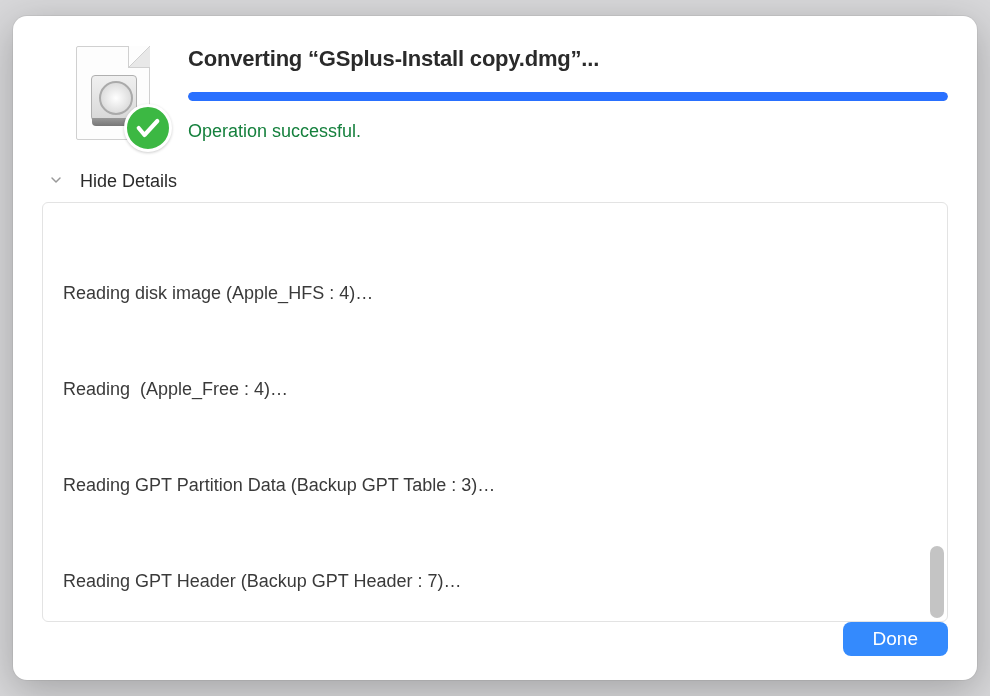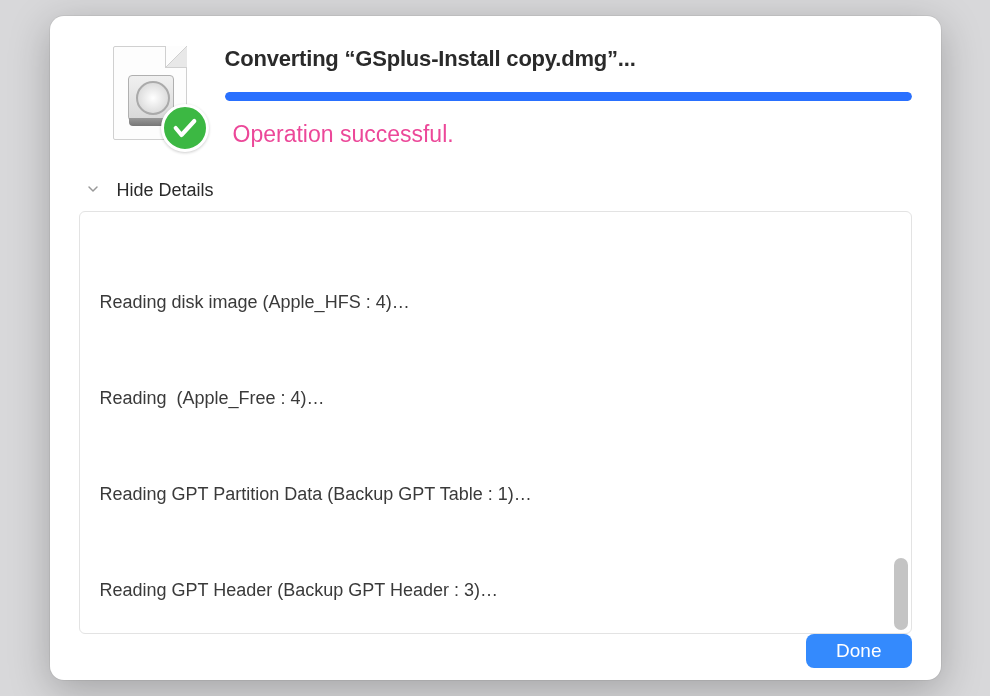--- a/index.html
+++ b/index.html
@@ -10,26 +10,26 @@
     body {
       width: 990px;
       height: 696px;
       font-family: -apple-system, BlinkMacSystemFont, "Helvetica Neue", Arial, sans-serif;
       background: #d8d8da;
       display: flex;
       align-items: center;
       justify-content: center;
     }
     .dialog {
-      width: 891px;
+      width: 964px;
       height: 664px;
       background: #fff;
       border-radius: 14px;
       box-shadow: 0 10px 40px rgba(0,0,0,0.25), 0 0 0 1px rgba(0,0,0,0.05);
-      padding: 30px 29px 12px 29px;
+      padding: 30px 29px 24px 29px;
       display: flex;
       flex-direction: column;
       position: relative;
     }
     .header-row {
       display: flex;
       align-items: flex-start;
       gap: 26px;
       padding-left: 34px;
     }
@@ -125,30 +125,29 @@
       overflow: hidden;
       margin-bottom: 20px;
     }
     .progress-fill {
       width: 100%;
       height: 100%;
       background: #2970ff;
       border-radius: 5px;
     }
     .status-text {
-      font-size: 23px;
-      color: #ec4899;
+      font-size: 18px;
+      color: #15803d;
       font-weight: 400;
-      margin-left: 8px;
     }
     .details-toggle {
       display: flex;
       align-items: center;
       gap: 16px;
-      margin-top: 32px;
+      margin-top: 25px;
       margin-bottom: 10px;
       cursor: pointer;
       padding-left: 6px;
     }
     .chevron {
       color: #999;
     }
     .chevron svg {
       width: 16px;
       height: 16px;
@@ -235,22 +234,22 @@
         <polyline points="6 9 12 15 18 9"></polyline>
       </svg>
     </span>
     <span class="details-label">Hide Details</span>
   </div>
 
   <div class="details-box">
     <div class="details-content">
       <div>Reading disk image (Apple_HFS : 4)…</div>
       <div>Reading  (Apple_Free : 4)…</div>
-      <div>Reading GPT Partition Data (Backup GPT Table : 1)…</div>
-      <div>Reading GPT Header (Backup GPT Header : 3)…</div>
+      <div>Reading GPT Partition Data (Backup GPT Table : 3)…</div>
+      <div>Reading GPT Header (Backup GPT Header : 7)…</div>
       
       
       
       
     </div>
     <div class="scrollbar-track">
       <div class="scrollbar-thumb"></div>
     </div>
   </div>
 

